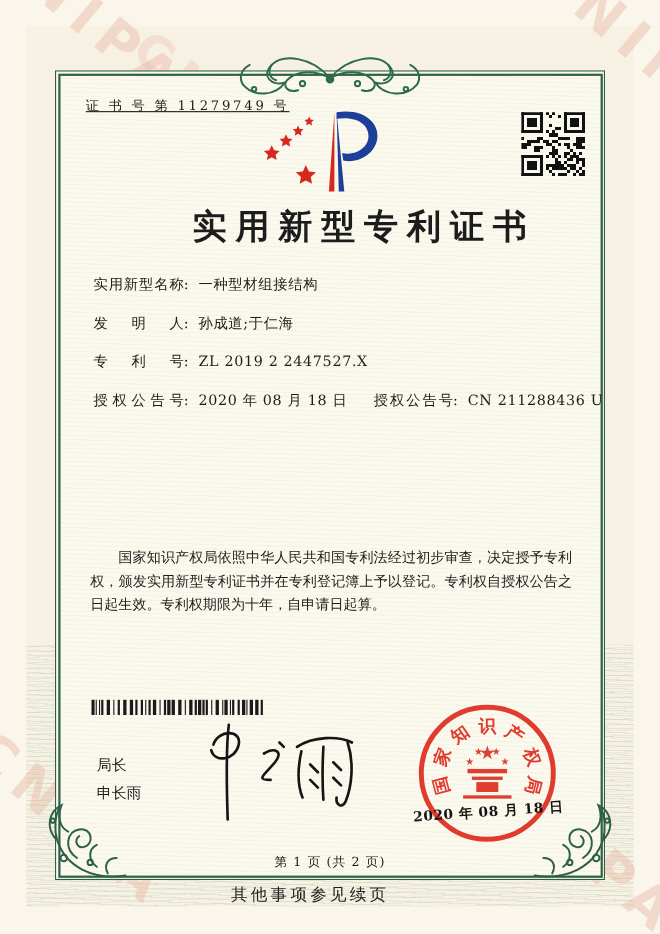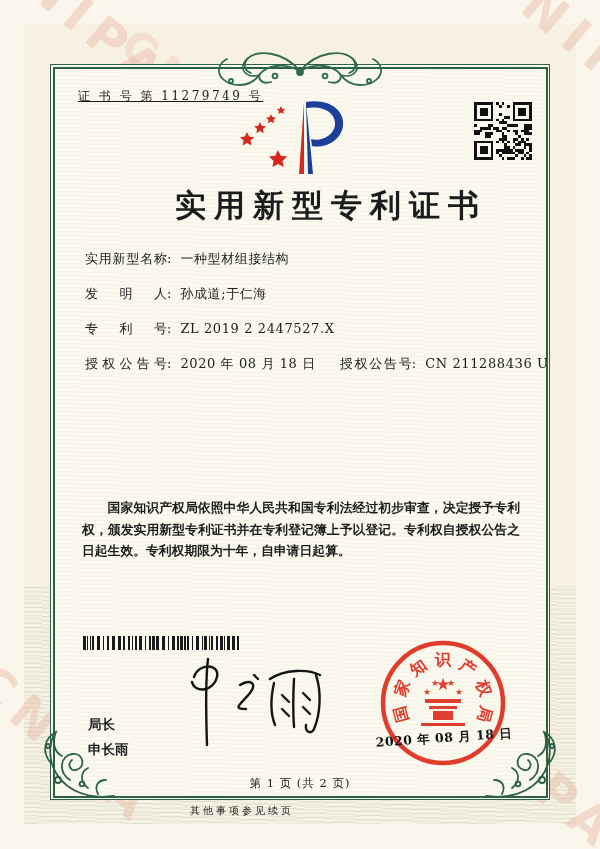--- a/index.html
+++ b/index.html
@@ -26,29 +26,29 @@
   .abs{position:absolute;z-index:2;}
   .cert-no{left:78px;top:88px;font-size:12px;letter-spacing:2.5px;text-decoration:underline;}
   .title{left:0;width:596px;top:185px;text-align:center;font-size:31px;font-weight:bold;letter-spacing:8px;padding-left:33px;}
   .fields{left:85px;top:250px;width:440px;font-size:13px;}
   .field-row{height:35px;white-space:nowrap;}
   .flabel{display:inline-block;width:82px;text-align:justify;text-align-last:justify;}
   .fcolon{display:inline-block;margin-right:9px;}
   .fvalue{letter-spacing:0.6px;}
   .flabel2{display:inline-block;width:72px;text-align:justify;text-align-last:justify;margin-left:24px;}
   .body-text{left:82px;top:497px;width:438px;font-size:12.8px;line-height:21.5px;text-align:justify;}
-  .body-text p{margin:0;text-indent:2em;font-weight:bold;}
-  .signer{left:88px;top:684px;font-size:13.5px;font-weight:bold;line-height:25px;
-          font-family:"DejaVu Sans","Liberation Sans",sans-serif;margin-top:28px;}
+  .body-text p{margin:0;text-indent:2em;}
+  .signer{left:88px;top:684px;font-size:13.5px;font-weight:normal;line-height:25px;
+          font-family:"DejaVu Sans","Liberation Sans",sans-serif;}
   .sig{left:170px;top:653px;}
   .seal{left:377px;top:637px;z-index:2;}
   .seal-date{left:374px;top:730px;width:140px;text-align:center;font-size:12.5px;font-weight:bold;
              color:#141414;transform:rotate(-4deg);letter-spacing:0.5px;z-index:3;}
   .page-info{left:0;width:600px;top:776px;text-align:center;font-size:11.5px;letter-spacing:1px;}
-  .footer-note{left:0;width:484px;top:804px;text-align:center;font-size:10px;letter-spacing:3px;z-index:2;}
+  .footer-note{left:0;width:484px;top:804px;text-align:center;font-size:15px;letter-spacing:3px;z-index:2;padding-left:40px;}
   .qr{left:474px;top:102px;}
   .barcode{left:83px;top:636px;}
   .logo{left:233px;top:94px;}
   .ornament-top{left:205px;top:45px;z-index:2;}
   .flourish-l{left:36px;top:726px;z-index:2;}
   .flourish-r{left:482px;top:726px;z-index:2;transform:scaleX(-1);}
 </style>
 </head>
 <body>
 

